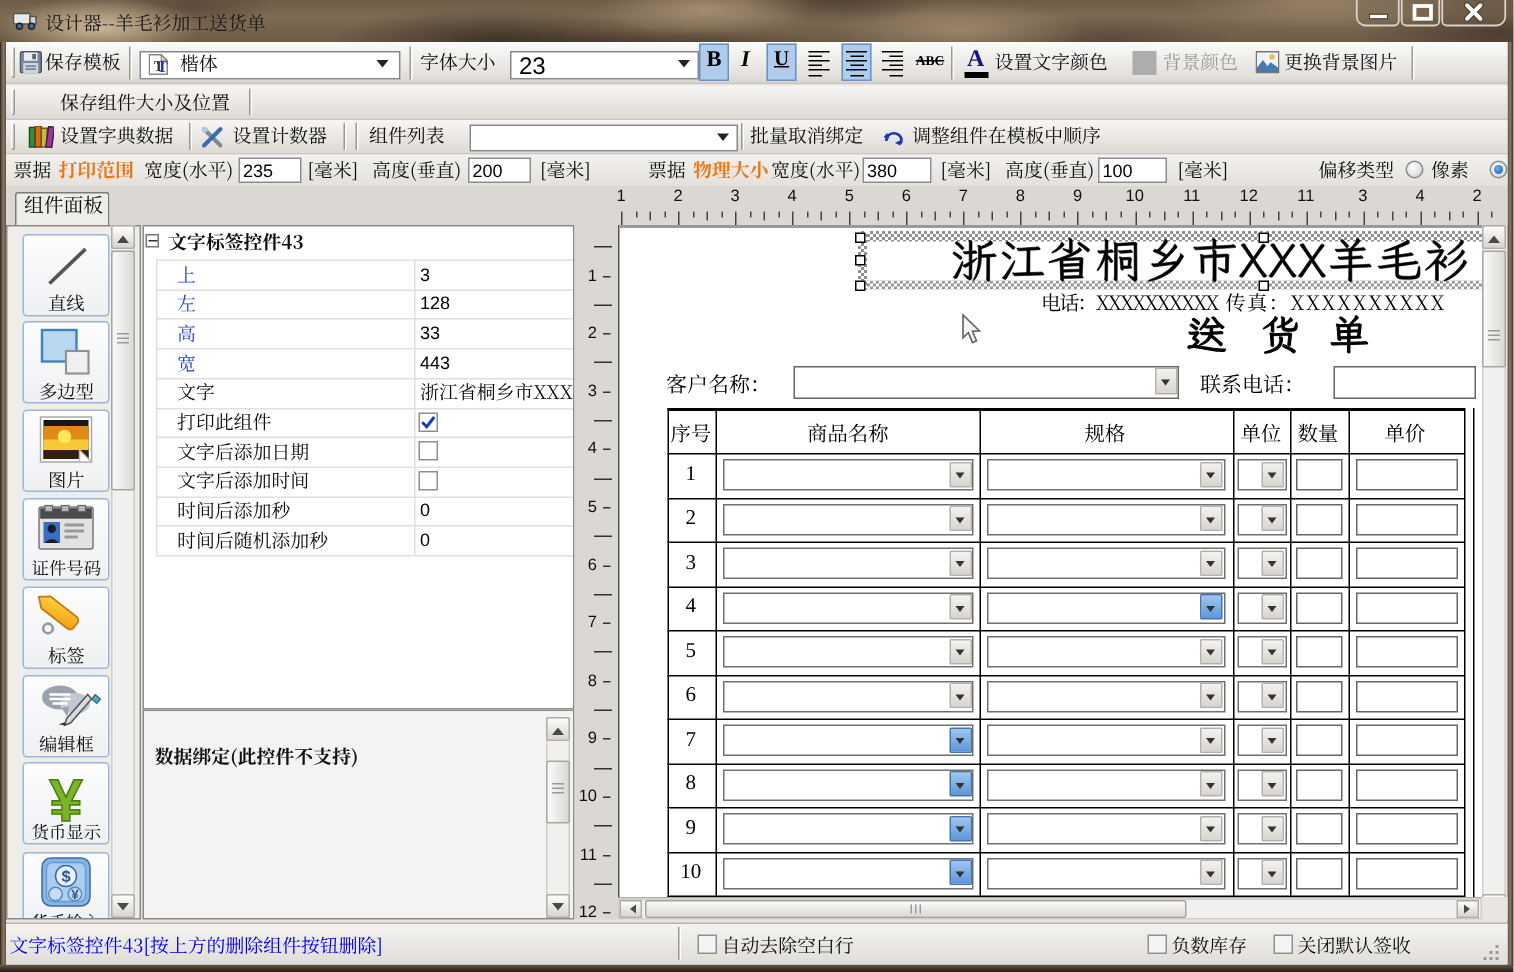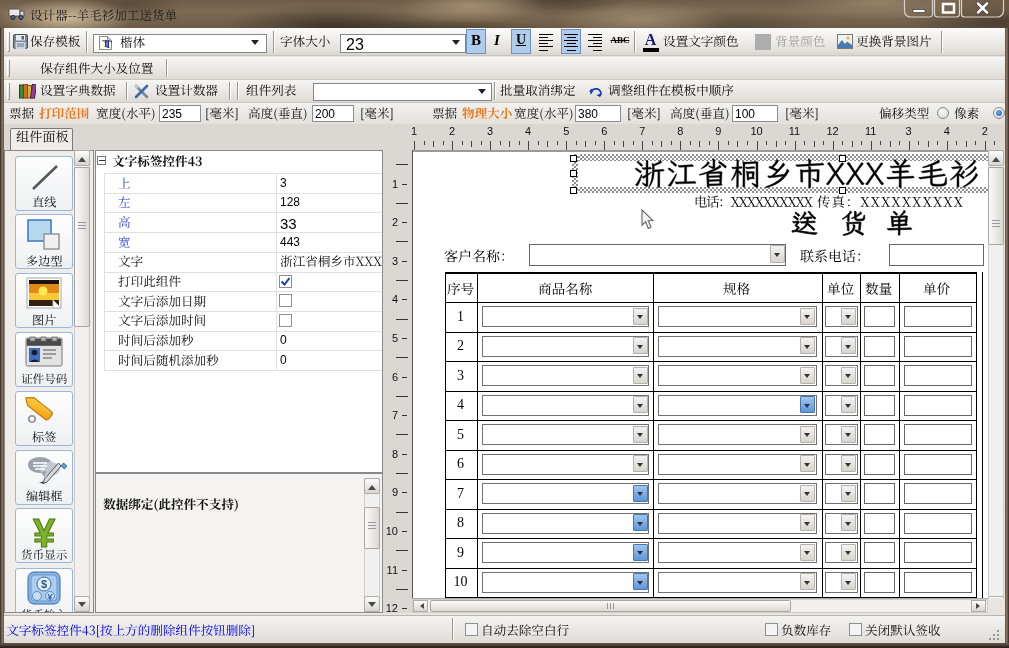--- a/index.html
+++ b/index.html
@@ -655,21 +655,21 @@
         <use href="#g106" transform="translate(0.0 0) scale(0.01260)"></use>
       </g>
     </svg>
     <div class="abs" style="left:280px;top:195.2px;font-size:12px;color:#000">128</div>
     <div class="abs" style="left:104px;top:232.1px;width:278px;height:1px;background:#e0e0e0"></div>
     <svg class="t " style="left:118.0px;top:214.9px;width:14.6px;height:15.1px;" viewBox="0 -11.97 14.60 15.12">
       <g fill="#2a41c8">
         <use href="#g67" transform="translate(0.0 0) scale(0.01260)"></use>
       </g>
     </svg>
-    <div class="abs" style="left:280px;top:214.9px;font-size:15px;color:#000">33</div>
+    <div class="abs" style="left:280px;top:214.9px;font-size:12px;color:#000">33</div>
     <div class="abs" style="left:104px;top:251.8px;width:278px;height:1px;background:#e0e0e0"></div>
     <svg class="t " style="left:118.0px;top:234.6px;width:14.6px;height:15.1px;" viewBox="0 -11.97 14.60 15.12">
       <g fill="#2a41c8">
         <use href="#g57" transform="translate(0.0 0) scale(0.01260)"></use>
       </g>
     </svg>
     <div class="abs" style="left:280px;top:234.6px;font-size:12px;color:#000">443</div>
     <div class="abs" style="left:104px;top:271.5px;width:278px;height:1px;background:#e0e0e0"></div>
     <svg class="t " style="left:118.0px;top:254.3px;width:27.2px;height:15.1px;" viewBox="0 -11.97 27.20 15.12">
       <g fill="#111">

